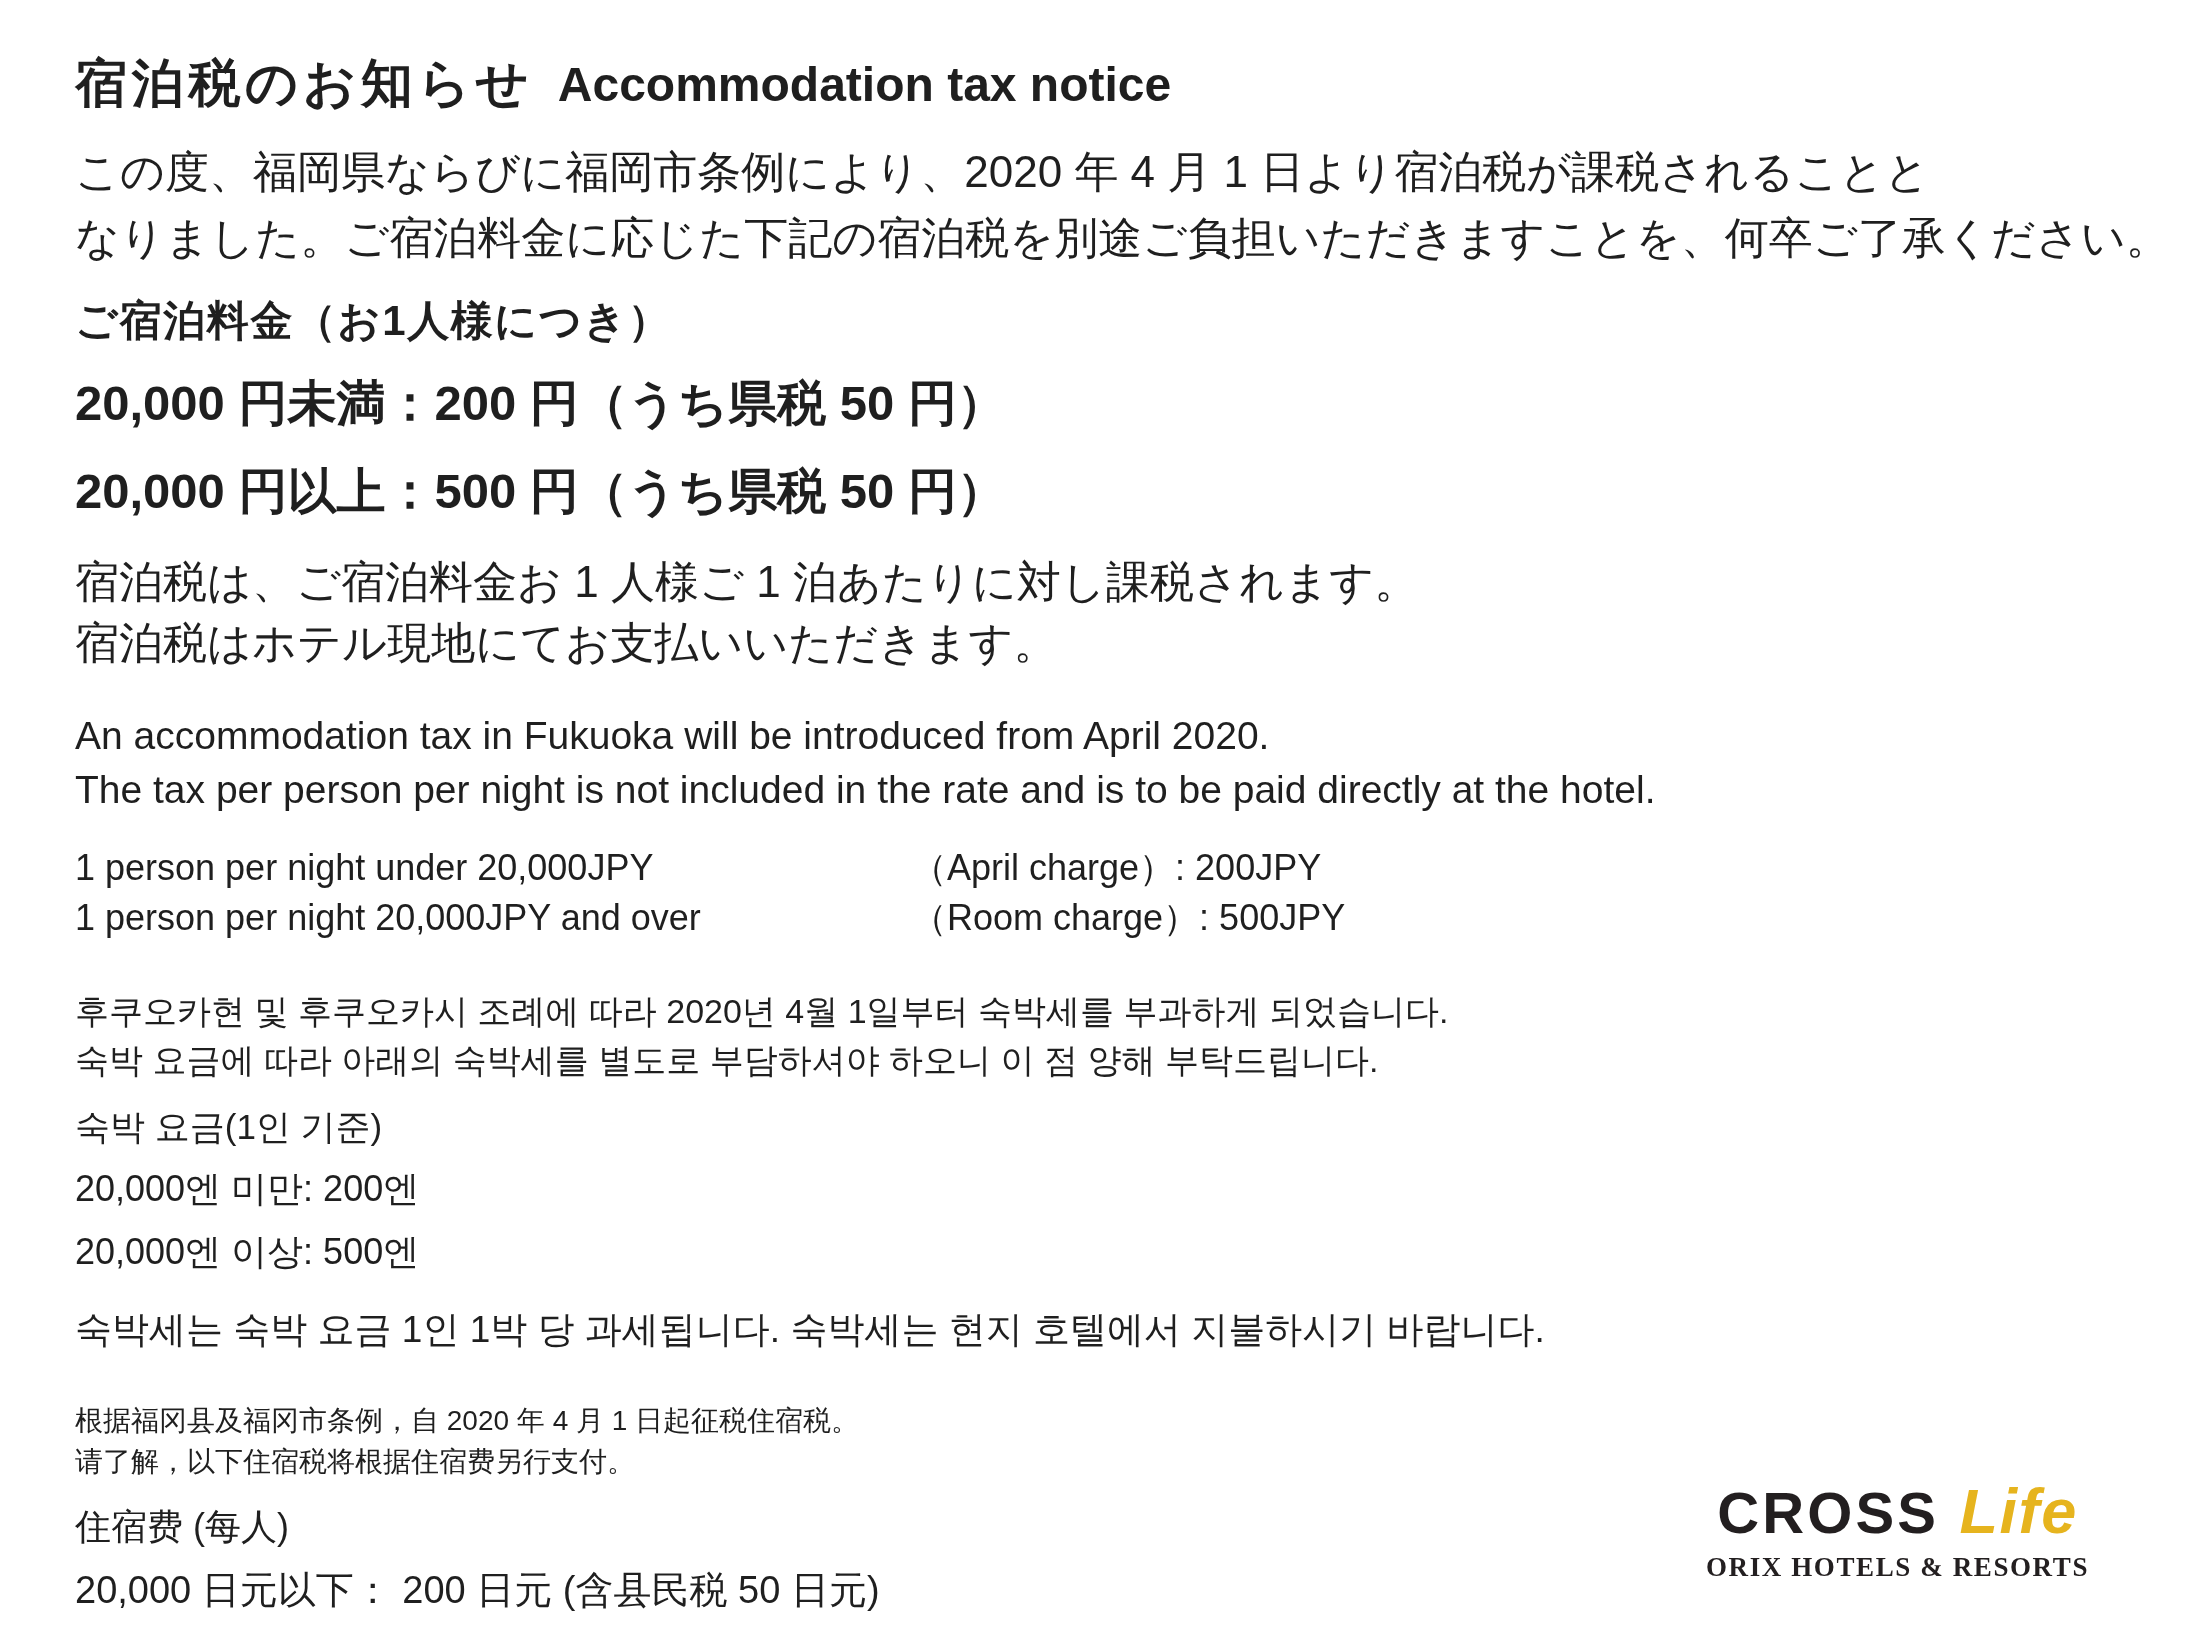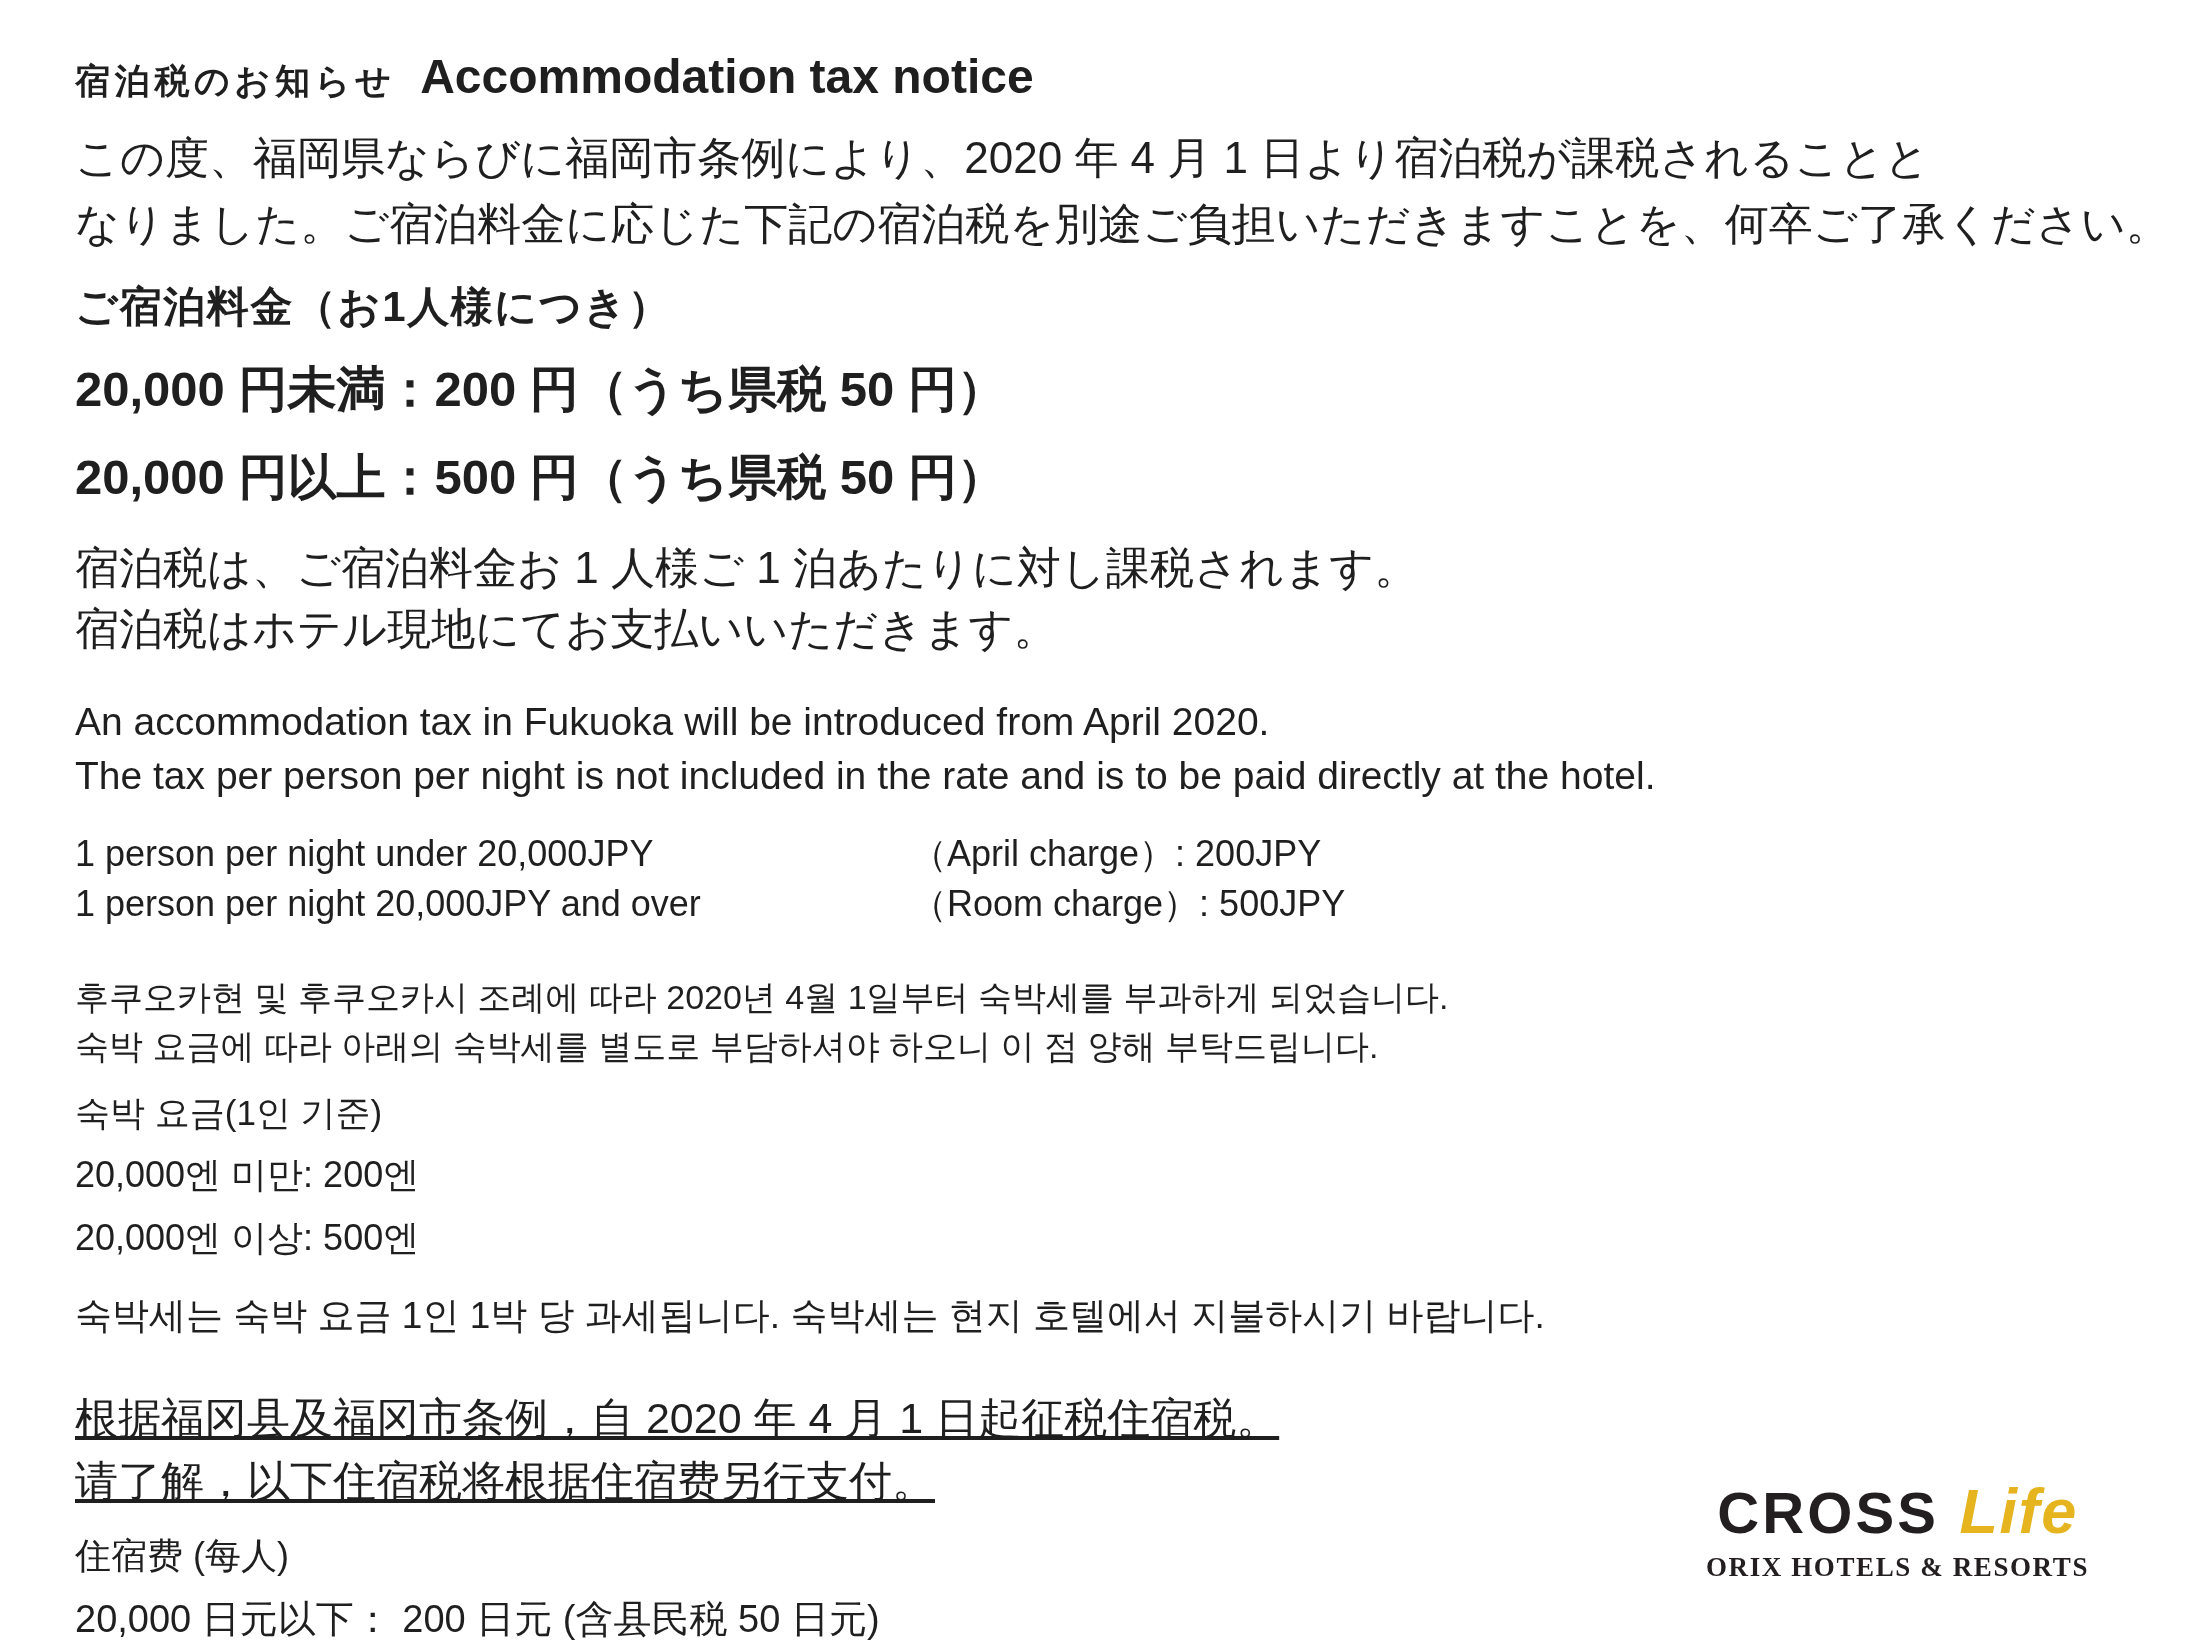--- a/index.html
+++ b/index.html
@@ -20,21 +20,21 @@
     width: 2205px;
     height: 1650px;
     padding: 49px 47px 0 75px;
     background: #ffffff;
   }
   .title {
     margin: 0 0 20.4px 0;
     white-space: nowrap;
   }
   .title-ja {
-    font-size: 35px;
+    font-size: 52px;
     font-weight: 700;
     letter-spacing: 4.7px;
   }
   .title-en {
     font-size: 48px;
     font-weight: 700;
     margin-left: 17.3px;
   }
   p { margin: 0; }
   .jp-intro .line {
@@ -107,24 +107,23 @@
   }
   .kr-note {
     margin-top: 28px;
     font-size: 37px;
     white-space: nowrap;
   }
   .cn-intro {
     margin-top: 46px;
   }
   .cn-intro .line {
-    font-size: 43px;
+    font-size: 28px;
     line-height: 1.45;
     white-space: nowrap;
-    text-decoration: underline;
   }
   .cn-rates {
     margin-top: 20.4px;
   }
   .cn-rates .heading {
     font-size: 36px;
     white-space: nowrap;
   }
   .cn-rates .rate {
     font-size: 38px;

